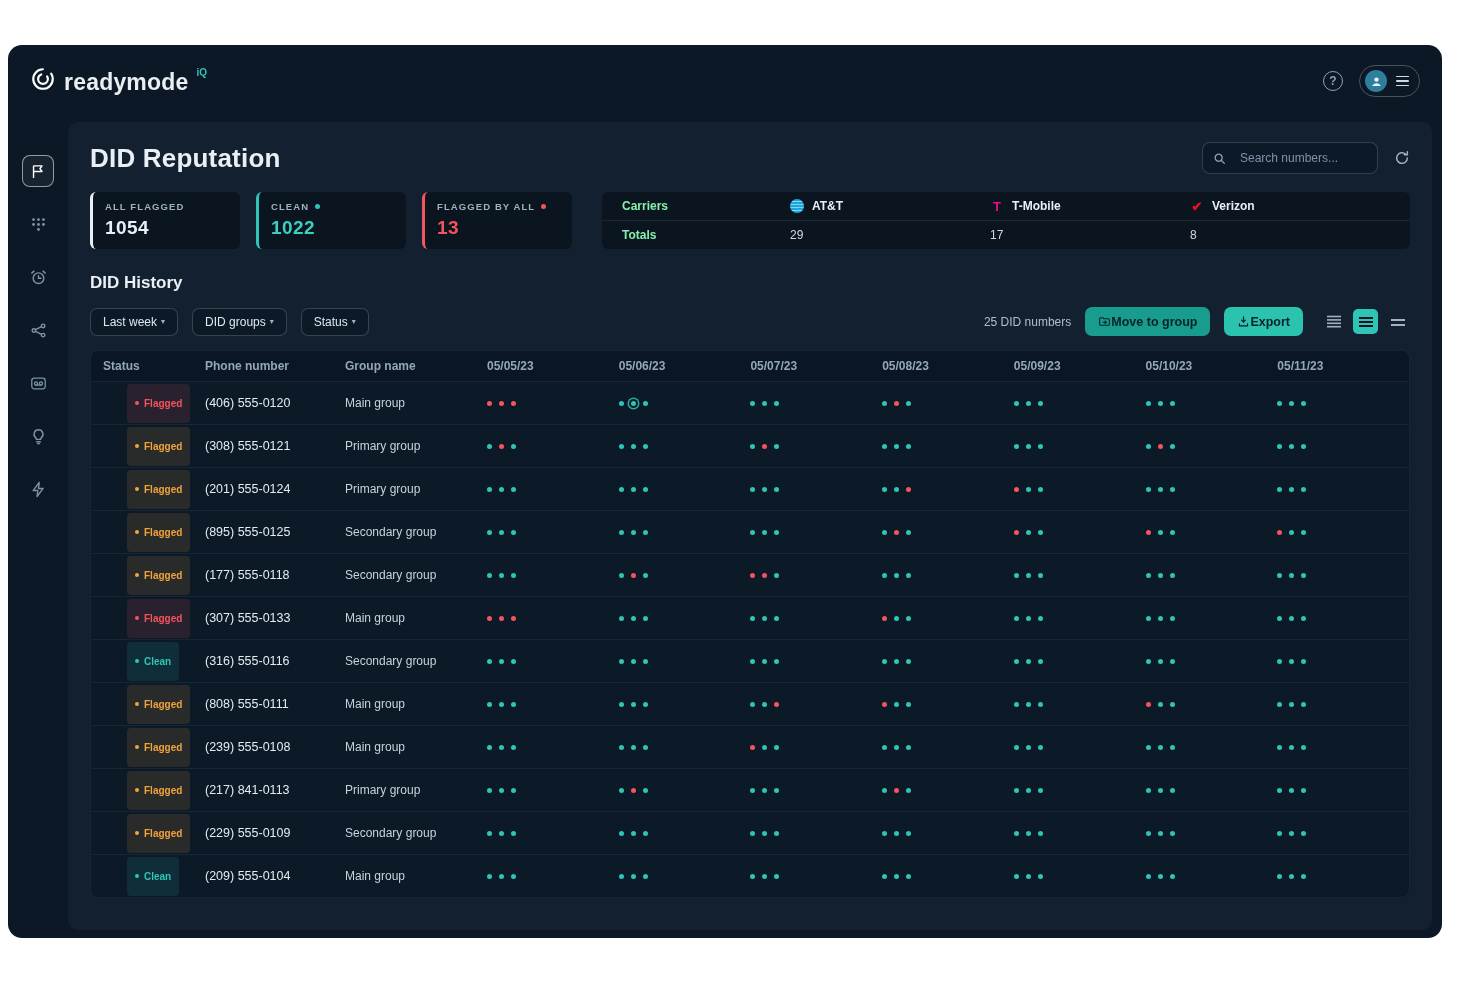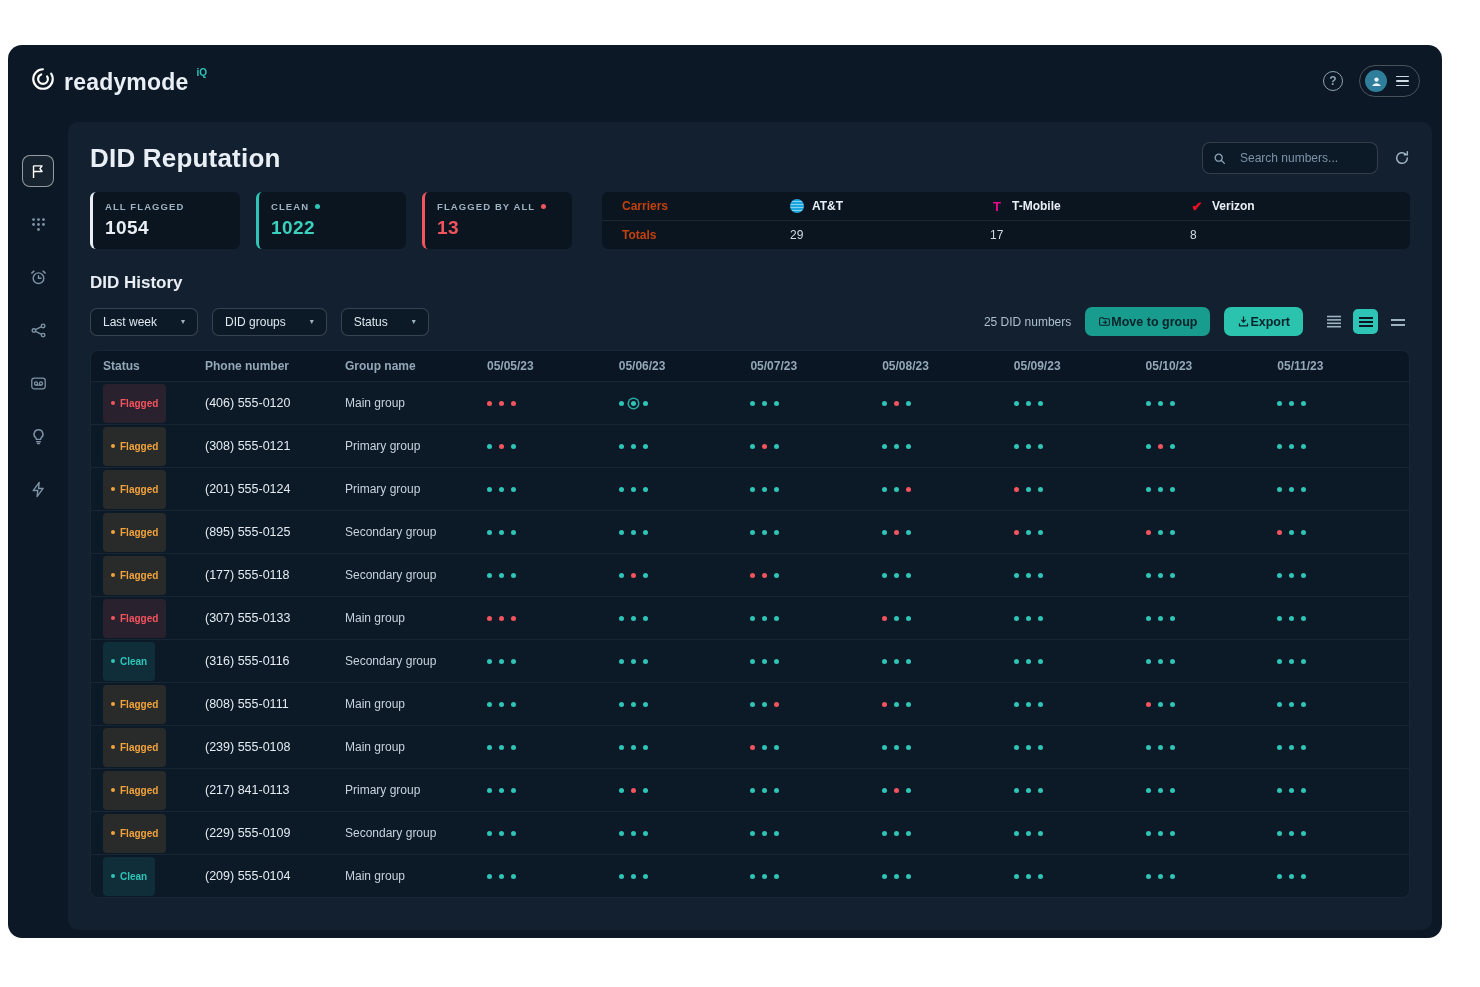--- a/index.html
+++ b/index.html
@@ -54,31 +54,31 @@
                padding:9px 12px 8px; }
   .stat-label { display:flex; align-items:center; gap:6px; font-size:9.5px; letter-spacing:1.1px; color:#9fb2c0; font-weight:bold; }
   .stat-dot { width:5px; height:5px; border-radius:50%; flex:none; }
   .stat-value { font-size:19px; font-weight:600; margin-top:5px; letter-spacing:.4px; }
 
   .carriers-panel { flex:1; margin-left:14px; background:#0a1520; border-radius:6px; align-self:stretch;
                     display:flex; flex-direction:column; justify-content:center; }
   .carriers-grid { display:grid; grid-template-columns:168px 1fr 1fr 1fr; align-items:center; padding:7px 20px; }
   .carriers-grid.head { border-bottom:1px solid rgba(255,255,255,.08); }
   .carrier-cell { display:flex; align-items:center; gap:8px; font-size:12px; font-weight:bold; color:#e9eff4; }
-  .car-label { font-size:12px; font-weight:bold; color:#c2410c; }
+  .car-label { font-size:12px; font-weight:bold; color:#86efac; }
   .car-total { font-size:12px; color:#cfdbe4; }
   .c-ico { width:14px; height:14px; flex:none; display:inline-flex; align-items:center; justify-content:center; }
   .ico-att { border-radius:50%; background:repeating-linear-gradient(180deg,#1da5de 0 2px,#7fd2f2 2px 3px); }
   .ico-tmo { color:#ea0a8e; font-weight:bold; font-size:13px; }
   .ico-vz { color:#e81123; font-weight:bold; font-size:13px; }
 
   
   .history-title { font-size:17px; font-weight:600; margin-top:24px; }
   .filter-row { display:flex; align-items:center; gap:14px; margin-top:14px; }
-  .filter-pill { display:inline-flex; align-items:center; gap:24px; height:28px; padding:0 12px;
+  .filter-pill { display:inline-flex; align-items:center; gap:4px; height:28px; padding:0 12px;
                  background:#0c1a28; border:1px solid rgba(255,255,255,.18); border-radius:7px;
                  color:#dfe8ee; font-size:12px; cursor:pointer; font-family:"Liberation Sans", sans-serif; }
   .caret { font-size:8px; color:#9fb2c0; }
   .filter-right { margin-left:auto; display:flex; align-items:center; gap:14px; }
   .count-label { font-size:12px; color:#aebfcc; }
   .btn { display:inline-flex; align-items:center; gap:0; height:29px; padding:0 13px; border:none; border-radius:7px;
          font-size:12.5px; font-weight:bold; cursor:pointer; font-family:"Liberation Sans", sans-serif; }
   .btn svg { width:13px; height:13px; }
   .btn-move { background:#189c8d; color:#06222a; }
   .btn-export { background:#2bc2ae; color:#06222a; }
@@ -88,21 +88,21 @@
   .toggle.active { background:#2ec4b6; color:#0a1520; }
 
   
   .table-wrap { margin-top:14px; background:#0c1a28; border:1px solid rgba(255,255,255,.05); border-radius:8px; overflow:hidden; }
   .thead, .trow { display:grid; grid-template-columns:102px 140px 142px repeat(7,1fr); align-items:center; padding:0 0 0 12px; }
   .thead { height:30px; color:#93a7b6; font-size:11px; font-weight:bold; background:rgba(0,0,0,.12); }
   .trow { height:43px; border-top:1px solid rgba(255,255,255,.05); cursor:pointer; }
   .cell { font-size:12px; }
   .cell-phone { color:#e3ebf1; font-size:12.5px; }
   .cell-group { color:#c6d3dd; }
-  .badge { display:inline-flex; align-items:center; gap:5px; font-size:10px; font-weight:bold; padding:14px 8px; border-radius:4px; }
+  .badge { display:inline-flex; align-items:center; gap:5px; font-size:10px; font-weight:bold; padding:14px 8px; border-radius:4px;margin-left:24px; }
   .badge .bdot { width:4px; height:4px; border-radius:50%; }
   .badge.red    { color:#f4545e; background:rgba(244,84,94,.13); }
   .badge.red .bdot { background:#f4545e; }
   .badge.orange { color:#f2a33c; background:rgba(242,163,60,.13); }
   .badge.orange .bdot { background:#f2a33c; }
   .badge.clean  { color:#2ec4b6; background:rgba(46,196,182,.12); }
   .badge.clean .bdot { background:#2ec4b6; }
   .cell-dots { display:flex; gap:7px; }
   .dot { width:5px; height:5px; border-radius:50%; }
   .dot.teal { background:#2ec4b6; }

